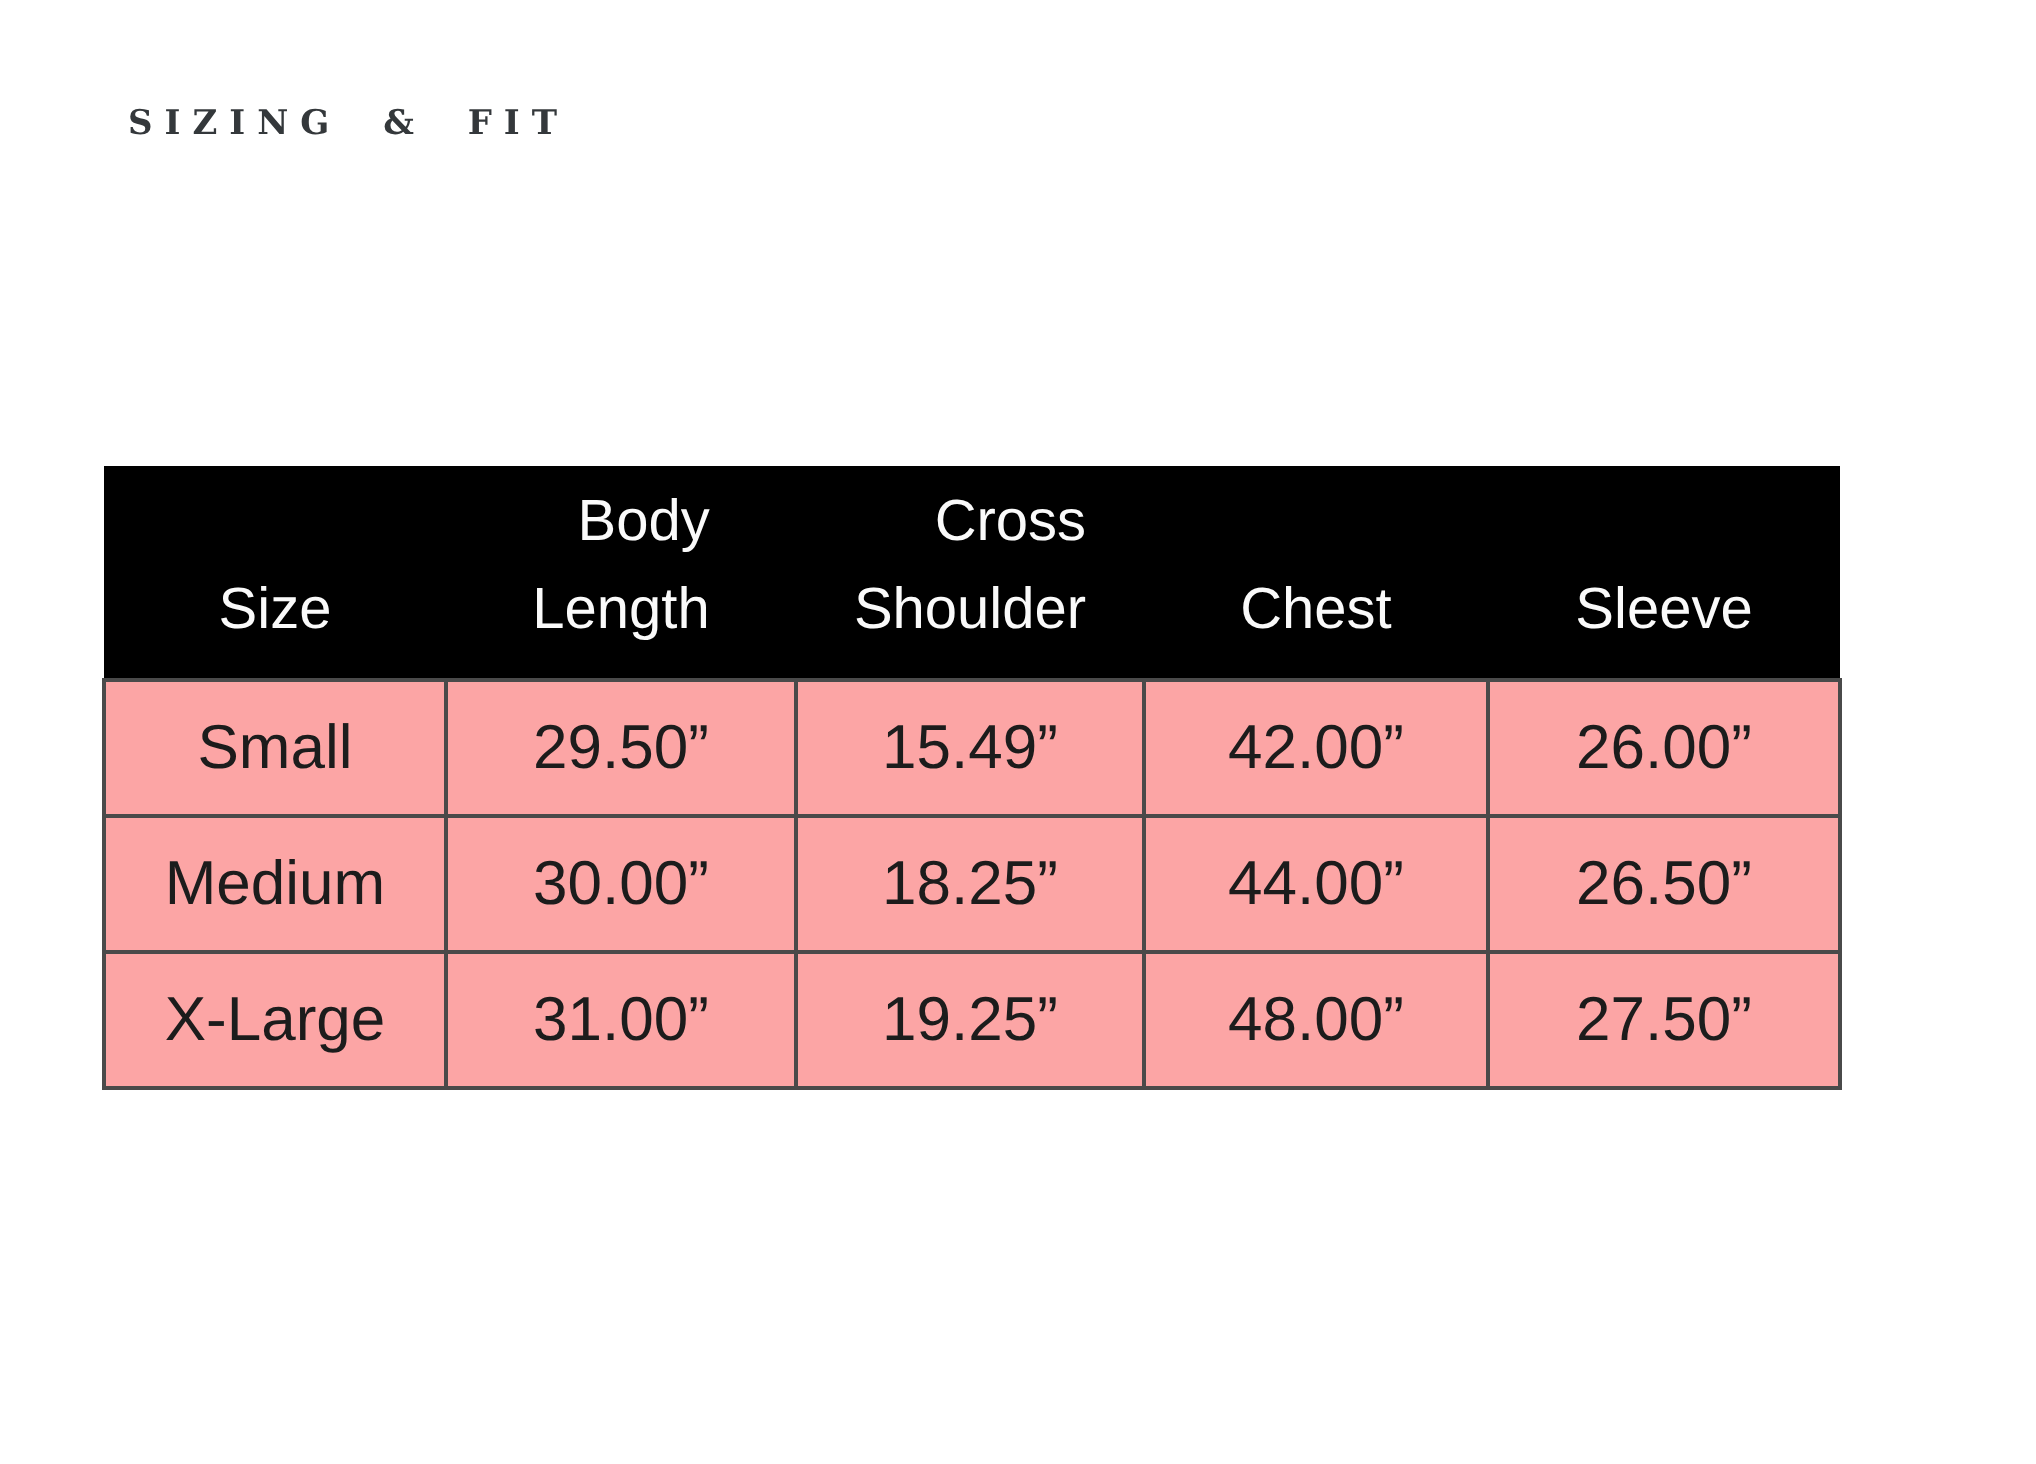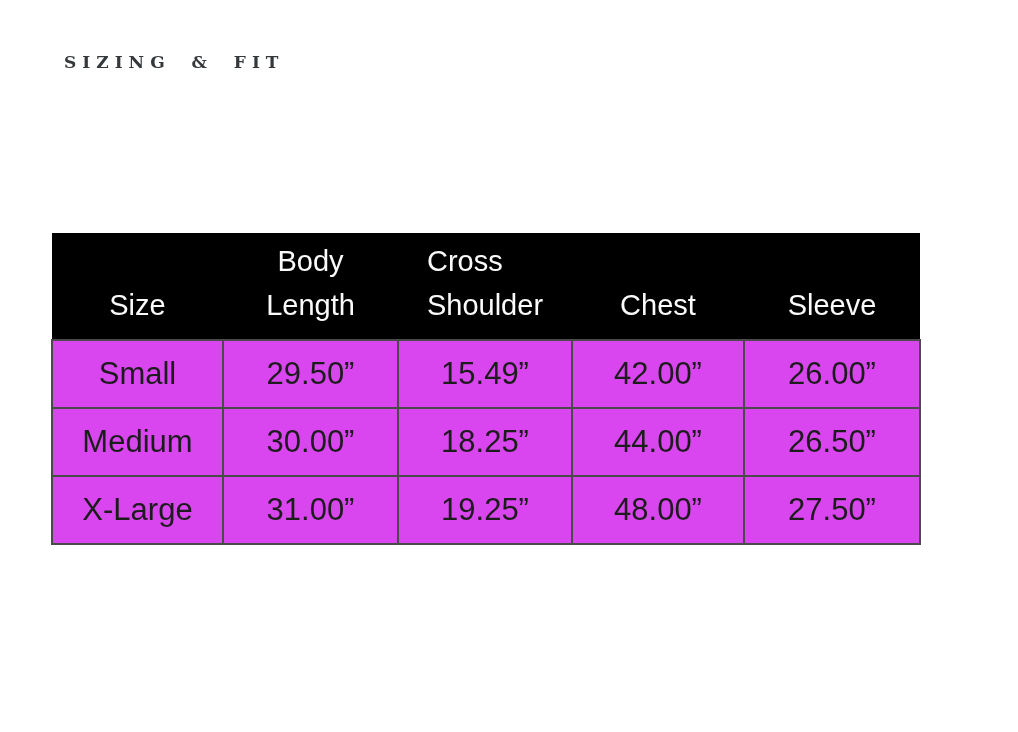--- a/index.html
+++ b/index.html
@@ -50,31 +50,31 @@
     padding: 0 0 12px 0;
     border: none;
     text-align: center;
   }
   table.sizing th .hline {
     display: inline-block;
     white-space: pre-line;
     line-height: 44px;
   }
   table.sizing th .hline.al-left {
-    text-align: center;
+    text-align: right;
   }
   table.sizing th .hline.al-center {
-    text-align: left;
+    text-align: right;
   }
   table.sizing tbody tr {
     height: 68px;
   }
   table.sizing td {
     border: 2px solid #4a4a4a;
-    background: #d946ef;
+    background: #fca5a5;
     color: #1c1c1c;
     font-size: 31px;
     text-align: center;
     vertical-align: middle;
     padding: 0;
     white-space: nowrap;
   }
 </style>
 </head>
 <body>

